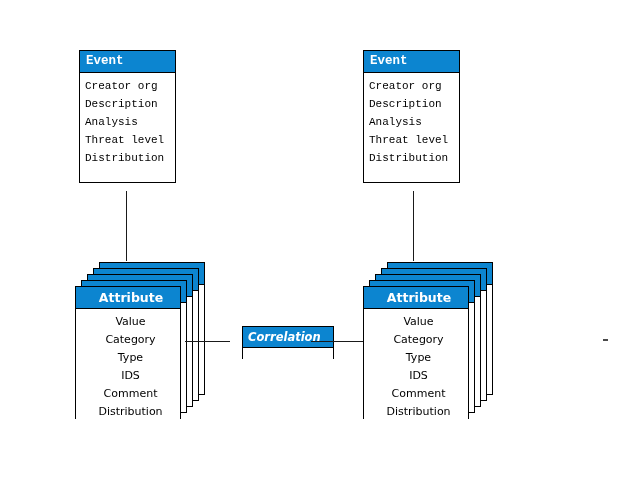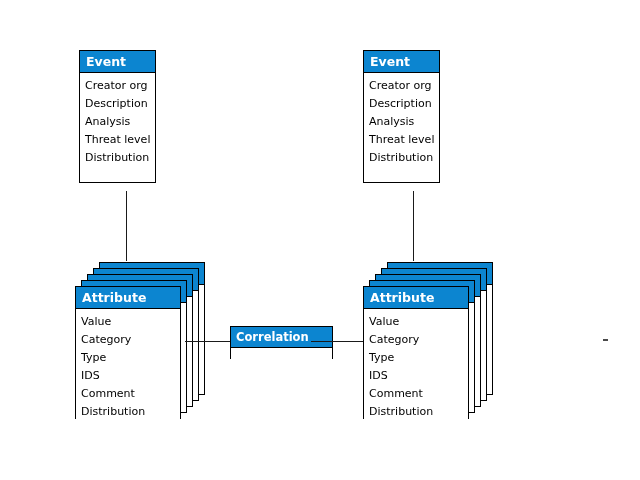--- a/index.html
+++ b/index.html
@@ -51,31 +51,33 @@
   }
   .entity-row {
     font-size: 11px;
     line-height: 18px;
     color: #000000;
     white-space: nowrap;
   }
 
   
   .event-box {
-    width: 77px;
+    width: 97px;
     height: 133px;
+    font-family: Liberation Mono, monospace;
   }
   #event-left  { left: 79px;  top: 50px; }
   #event-right { left: 363px; top: 50px; }
 
   
   .stack {
     position: absolute;
     width: 136px;
     height: 160px;
+    text-align: center;
   }
   #attribute-stack-left  { left: 75px;  top: 262px; }
   #attribute-stack-right { left: 363px; top: 262px; }
 
   .stack-card {
     position: absolute;
     box-sizing: border-box;
     border: 1px solid #000000;
     background: #ffffff;
   }
@@ -93,24 +95,25 @@
   }
   .stack-card.front {
     width: 106px;
     height: 133px;
     left: 0px;
     top: 24px;
   }
 
   
   #correlation-box {
-    left: 230px;
+    left: 242px;
     top: 326px;
-    width: 103px;
+    width: 92px;
     height: 33px;
+    font-style: italic;
   }
   #correlation-box .entity-header {
     font-size: 11.5px;
     line-height: 20px;
     height: 21px;
     padding-left: 5px;
   }
   #correlation-box .entity-body {
     height: 11px;
     padding: 0;

